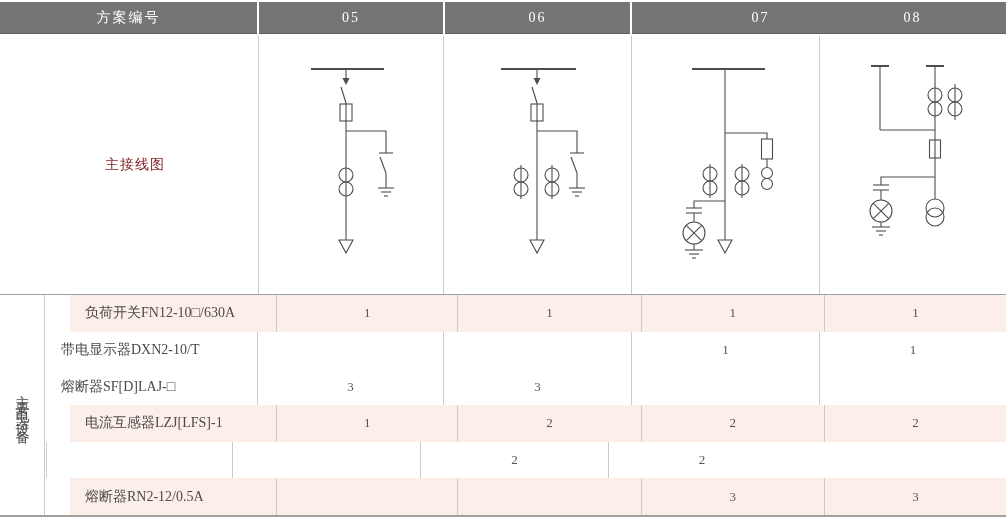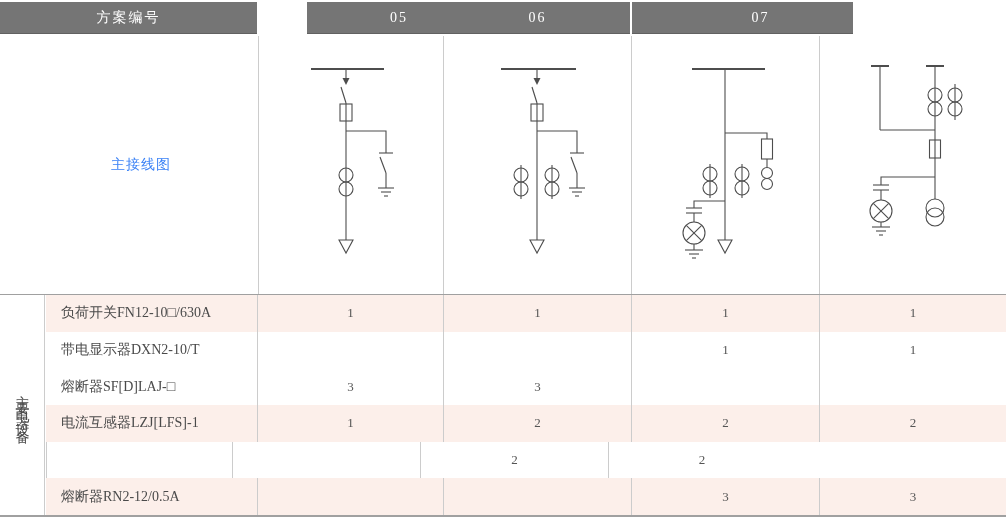--- a/index.html
+++ b/index.html
@@ -5,40 +5,40 @@
   html,body{margin:0;padding:0;background:#fff;}
   #page{position:relative;width:1006px;height:522px;background:#fff;
         font-family:Liberation Serif, serif;overflow:hidden;}
 
   
   .hdr-cell{position:absolute;top:2px;height:31px;background:#757575;color:#fff;
             font-size:14px;line-height:31px;text-align:center;letter-spacing:2px;
             border-bottom:1px solid #616161;box-sizing:content-box;}
 
   
-  .diag-label-cell{position:absolute;left:12px;top:36px;width:258px;height:258px;
+  .diag-label-cell{position:absolute;left:6px;top:36px;width:258px;height:258px;
             display:flex;align-items:center;justify-content:center;
-            color:#3b82f6;font-size:14px;letter-spacing:1px;}
+            color:#7f1d1d;font-size:14px;letter-spacing:1px;}
   .diag-cell{position:absolute;top:36px;height:258px;border-left:1px solid #ccc;}
   .diag-cell.last{border-right:1px solid #ccc;}
   .diag-cell svg{display:block;}
 
   
   .rule{position:absolute;left:0;width:1006px;background:#a0a0a0;}
 
   
   .group-col{position:absolute;left:0;top:295px;width:45px;height:220px;background:#fff;
              border-right:1px solid #ccc;display:flex;align-items:center;justify-content:center;
              box-sizing:border-box;}
   .group-col span{writing-mode:vertical-lr;text-orientation:upright;letter-spacing:7px;
              font-size:14px;color:#4a4a4a;}
   #equip-rows{position:absolute;left:46px;top:295px;width:960px;height:220px;
              display:flex;flex-direction:column;}
   .equip-row{flex:1;display:flex;align-items:stretch;}
-  .equip-row.pink{background:#fcefea;}
+  .equip-row.pink{background:#fcefea;margin-left:24px;}
   .equip-row.white{background:#ffffff;text-align:center;}
   .name-cell{width:211px;display:flex;align-items:center;padding-left:15px;
              box-sizing:border-box;font-size:14px;color:#4a4a4a;}
   .qty-cell{display:flex;align-items:center;justify-content:center;
              border-left:1px solid #ccc;box-sizing:border-box;
              font-size:13px;color:#555;}
   .qty-cell.c1{width:186px;}
   .qty-cell.c2{width:188px;}
   .qty-cell.c3{width:188px;}
   .qty-cell.c4{width:187px;}
@@ -46,23 +46,24 @@
   .sld{stroke:#4d4d4d;stroke-width:1.1;fill:none;}
   .sld-thick{stroke:#4d4d4d;stroke-width:2;fill:none;}
   .sld-fill{fill:#4d4d4d;stroke:none;}
 </style>
 </head>
 <body>
 
 <div id="page">
 
   <div class="hdr-cell" style="left:0;width:257px;">方案编号</div>
-  <div class="hdr-cell" style="left:259px;width:184px;margin-left:48px;">05</div>
+  <div class="hdr-cell" style="left:259px;width:184px;">05</div>
   <div class="hdr-cell" style="left:445px;width:185px;">06</div>
   <div class="hdr-cell" style="left:632px;width:185px;padding-left:36px;">07</div>
+  <div class="hdr-cell" style="left:819px;width:187px;">08</div>
 
   <div class="diag-label-cell">主接线图</div>
 
   <div class="diag-cell" style="left:258px;width:185px;">
     <svg width="185" height="258" viewBox="0 0 185 258">
       <line class="sld-thick" x1="52" y1="33" x2="125" y2="33"></line>
       <line class="sld" x1="87" y1="33" x2="87" y2="42"></line>
       <path class="sld-fill" d="M83.5,42 L90.5,42 L87,49 Z"></path>
       <line class="sld" x1="82" y1="51" x2="87" y2="67"></line>
       <line class="sld" x1="87" y1="67" x2="87" y2="204"></line>

